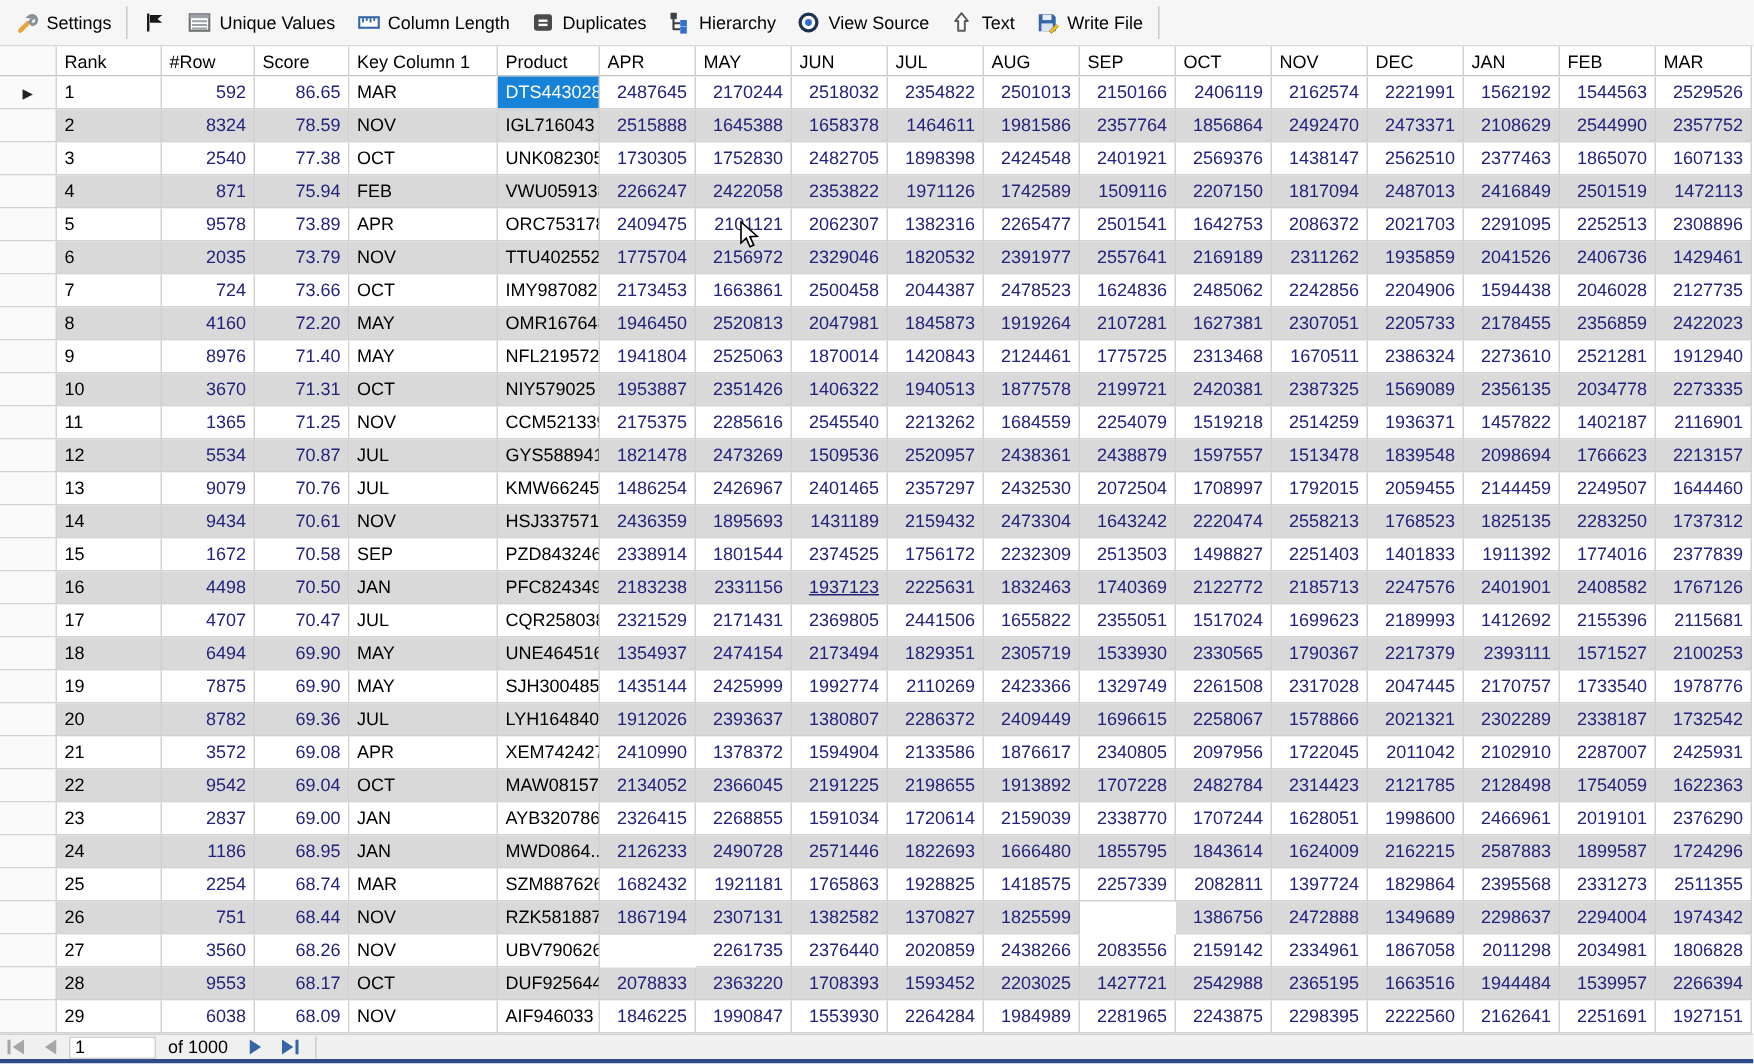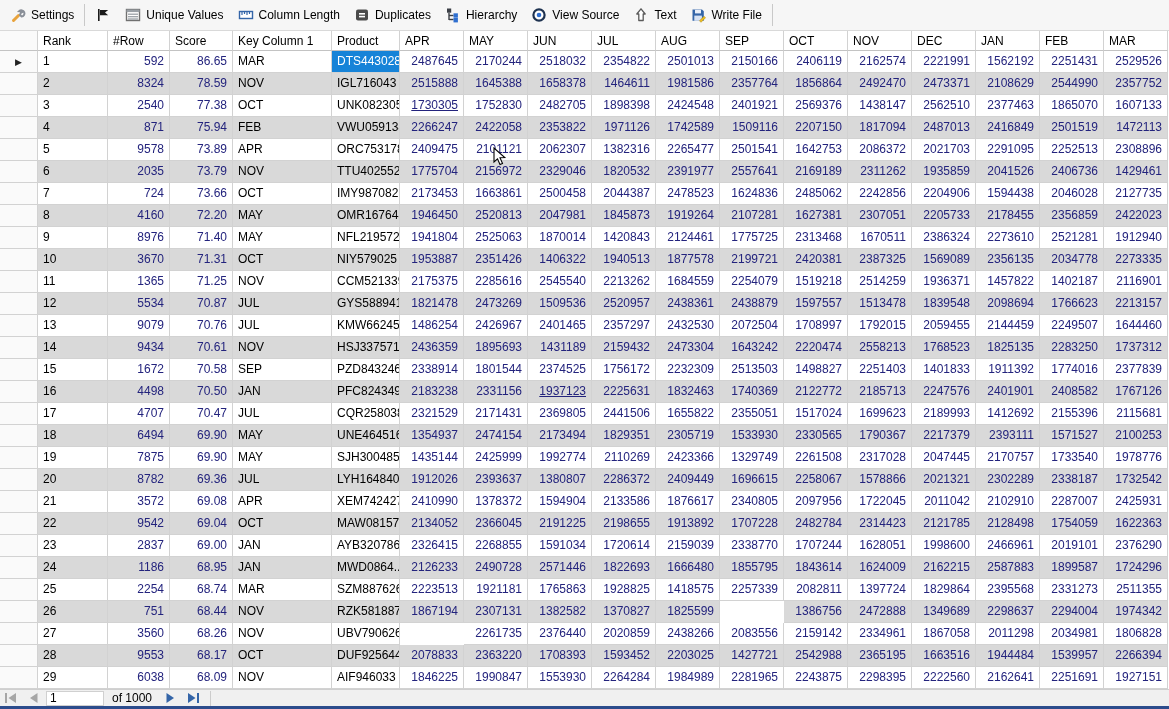--- a/index.html
+++ b/index.html
@@ -184,21 +184,21 @@
       <div class="cell num" style="width: 64px;">2487645</div>
       <div class="cell num" style="width: 64px;">2170244</div>
       <div class="cell num" style="width: 64px;">2518032</div>
       <div class="cell num" style="width: 64px;">2354822</div>
       <div class="cell num" style="width: 64px;">2501013</div>
       <div class="cell num" style="width: 64px;">2150166</div>
       <div class="cell num" style="width: 64px;">2406119</div>
       <div class="cell num" style="width: 64px;">2162574</div>
       <div class="cell num" style="width: 64px;">2221991</div>
       <div class="cell num" style="width: 64px;">1562192</div>
-      <div class="cell num" style="width: 64px;">2251431</div>
+      <div class="cell num" style="width: 64px;">1544563</div>
       <div class="cell num" style="width: 64px; text-align: right;">2529526</div>
     </div>
     <div class="grid-row alt">
       <div class="cell selcol" style="width: 38px;"></div>
       <div class="cell txt" style="width: 70px;">2</div>
       <div class="cell num" style="width: 62px;">8324</div>
       <div class="cell num" style="width: 63px;">78.59</div>
       <div class="cell txt" style="width: 99px;">NOV</div>
       <div class="cell txt" style="width: 68px;">IGL716043</div>
       <div class="cell num" style="width: 64px;">2515888</div>
@@ -214,21 +214,21 @@
       <div class="cell num" style="width: 64px;">2544990</div>
       <div class="cell num" style="width: 64px;">2357752</div>
     </div>
     <div class="grid-row">
       <div class="cell selcol" style="width: 38px;"></div>
       <div class="cell txt" style="width: 70px;">3</div>
       <div class="cell num" style="width: 62px;">2540</div>
       <div class="cell num" style="width: 63px;">77.38</div>
       <div class="cell txt" style="width: 99px;">OCT</div>
       <div class="cell txt" style="width: 68px;">UNK082305</div>
-      <div class="cell num" style="width: 64px; text-decoration: underline;">1730305</div>
+      <div class="cell num" style="width: 64px;">1730305</div>
       <div class="cell num" style="width: 64px;">1752830</div>
       <div class="cell num" style="width: 64px;">2482705</div>
       <div class="cell num" style="width: 64px;">1898398</div>
       <div class="cell num" style="width: 64px;">2424548</div>
       <div class="cell num" style="width: 64px;">2401921</div>
       <div class="cell num" style="width: 64px;">2569376</div>
       <div class="cell num" style="width: 64px;">1438147</div>
       <div class="cell num" style="width: 64px;">2562510</div>
       <div class="cell num" style="width: 64px;">2377463</div>
       <div class="cell num" style="width: 64px;">1865070</div>
@@ -654,21 +654,21 @@
       <div class="cell num" style="width: 64px;">1899587</div>
       <div class="cell num" style="width: 64px;">1724296</div>
     </div>
     <div class="grid-row">
       <div class="cell selcol" style="width: 38px;"></div>
       <div class="cell txt" style="width: 70px;">25</div>
       <div class="cell num" style="width: 62px;">2254</div>
       <div class="cell num" style="width: 63px;">68.74</div>
       <div class="cell txt" style="width: 99px;">MAR</div>
       <div class="cell txt" style="width: 68px;">SZM887626</div>
-      <div class="cell num" style="width: 64px;">2223513</div>
+      <div class="cell num" style="width: 64px;">1682432</div>
       <div class="cell num" style="width: 64px;">1921181</div>
       <div class="cell num" style="width: 64px;">1765863</div>
       <div class="cell num" style="width: 64px;">1928825</div>
       <div class="cell num" style="width: 64px;">1418575</div>
       <div class="cell num" style="width: 64px;">2257339</div>
       <div class="cell num" style="width: 64px;">2082811</div>
       <div class="cell num" style="width: 64px;">1397724</div>
       <div class="cell num" style="width: 64px;">1829864</div>
       <div class="cell num" style="width: 64px;">2395568</div>
       <div class="cell num" style="width: 64px;">2331273</div>

